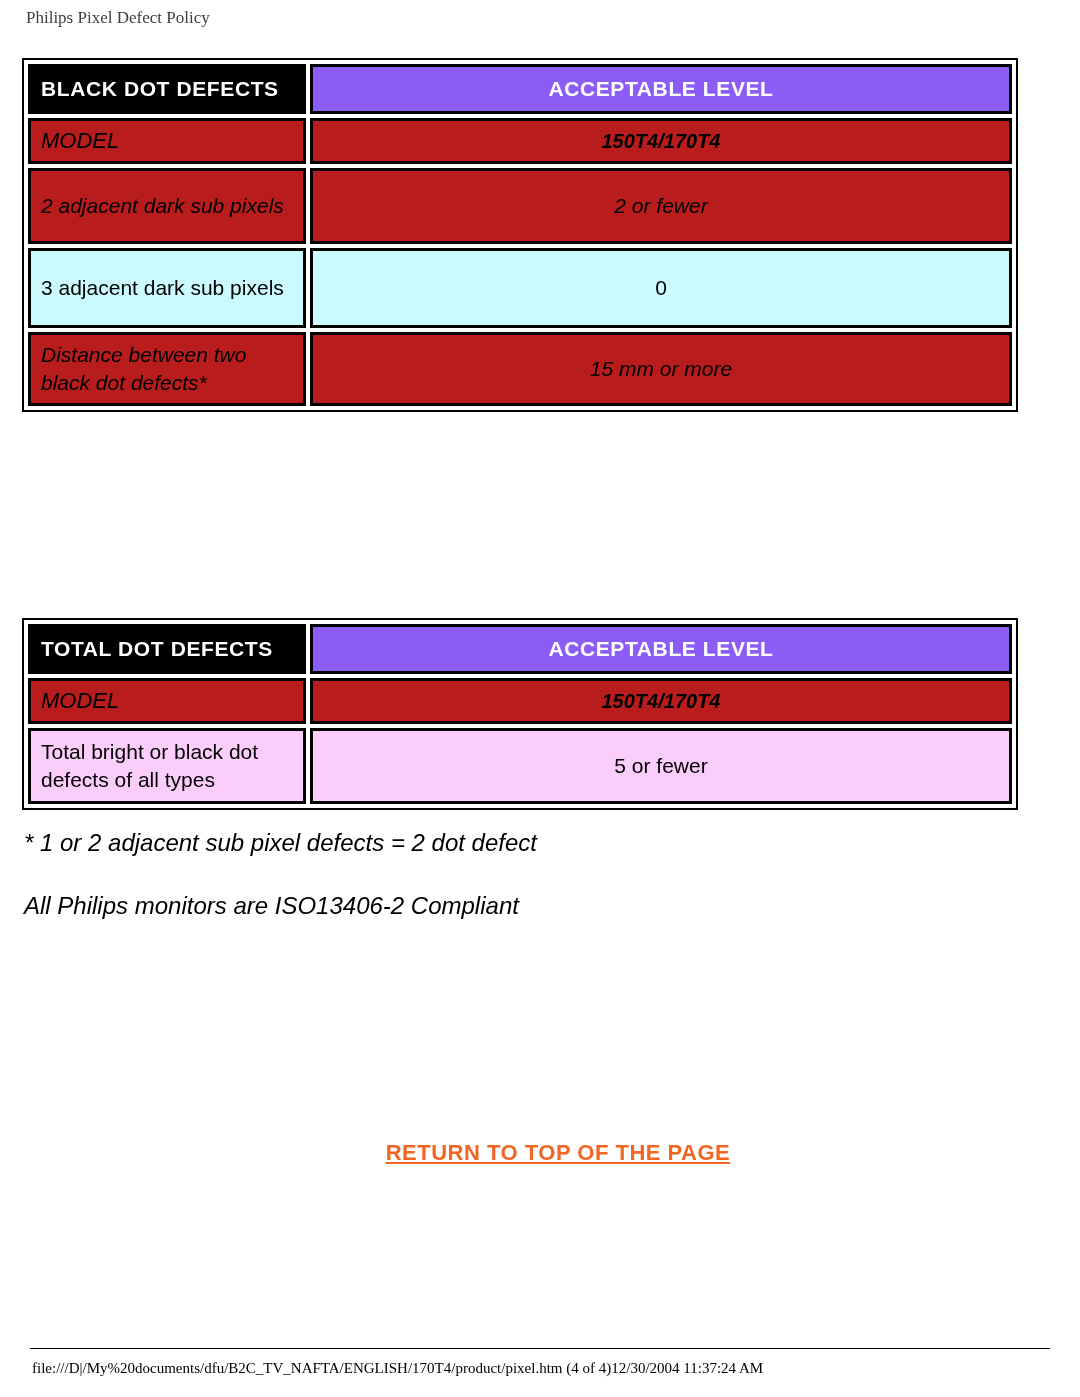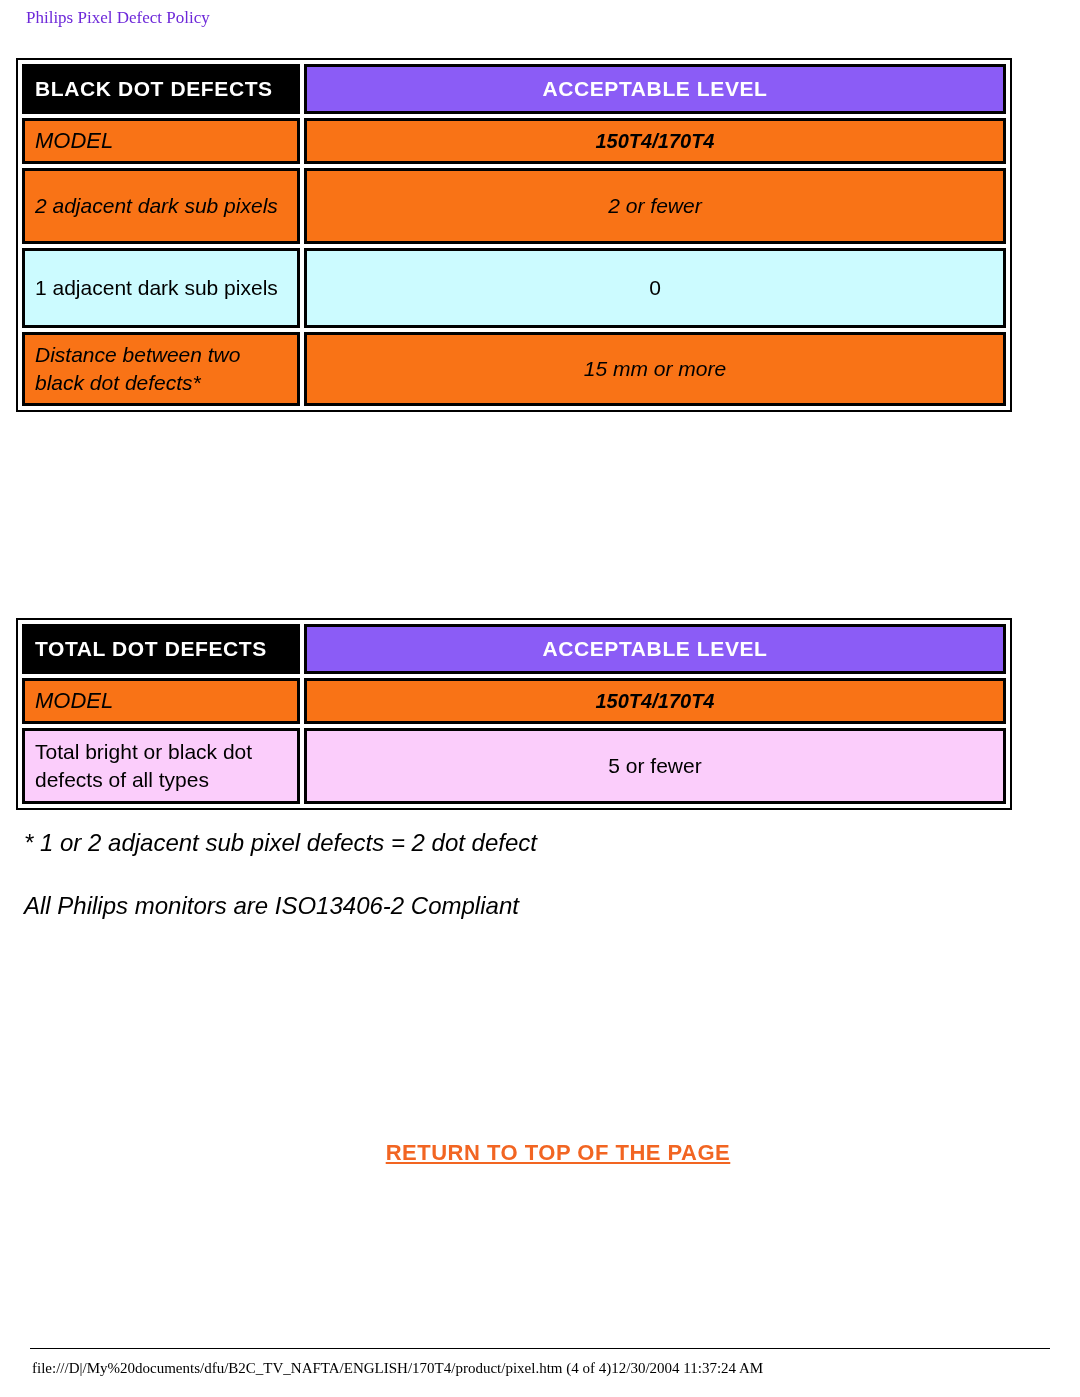--- a/index.html
+++ b/index.html
@@ -16,28 +16,28 @@
     overflow: hidden;
   }
 
   .page-title {
     position: absolute;
     left: 26px;
     top: 8px;
     font-family: "Liberation Serif", serif;
     font-size: 17px;
     line-height: 20px;
-    color: #6d28d9;
+    color: #404040;
     white-space: nowrap;
   }
 
   
   .defect-table {
     position: absolute;
-    left: 16px;
+    left: 22px;
     width: 996px;
     border: 2px solid #000000;
     border-collapse: separate;
     border-spacing: 4px;
     background: #ffffff;
     table-layout: fixed;
   }
   #table-black { top: 58px; }
   #table-total { top: 618px; }
 
@@ -73,21 +73,21 @@
   }
   td.model-value {
     text-align: center;
     font-weight: bold;
     font-size: 20px;
   }
   td.val {
     text-align: center;
   }
   .row-cyan td { background: #ccfbff; }
-  .row-white td { background: #f97316; font-style: italic; }
+  .row-white td { background: #b91c1c; font-style: italic; }
   .row-pink  td { background: #fbcdfb; }
 
   .h-hdr td { height: 44px; }
   .h-model td { height: 40px; }
   .h-1 td { height: 38px; }
   .h-2 td { height: 70px; }
   .h-3 td { height: 74px; }
   .h-4 td { height: 68px; }
   .h-5 td { height: 66px; }
   .h-tot td { height: 70px; }
@@ -160,21 +160,21 @@
     </tr>
     <tr class="h-model row-white">
       <td class="model-label">MODEL</td>
       <td class="model-value">150T4/170T4</td>
     </tr>
     <tr class="h-2 row-white">
       <td>2 adjacent dark sub pixels</td>
       <td class="val">2 or fewer</td>
     </tr>
     <tr class="h-3 row-cyan">
-      <td>1 adjacent dark sub pixels</td>
+      <td>3 adjacent dark sub pixels</td>
       <td class="val">0</td>
     </tr>
     <tr class="h-4 row-white">
       <td>Distance between two black dot defects*</td>
       <td class="val">15 mm or more</td>
     </tr>
   </tbody>
 </table>
 
 <table class="defect-table" id="table-total">

